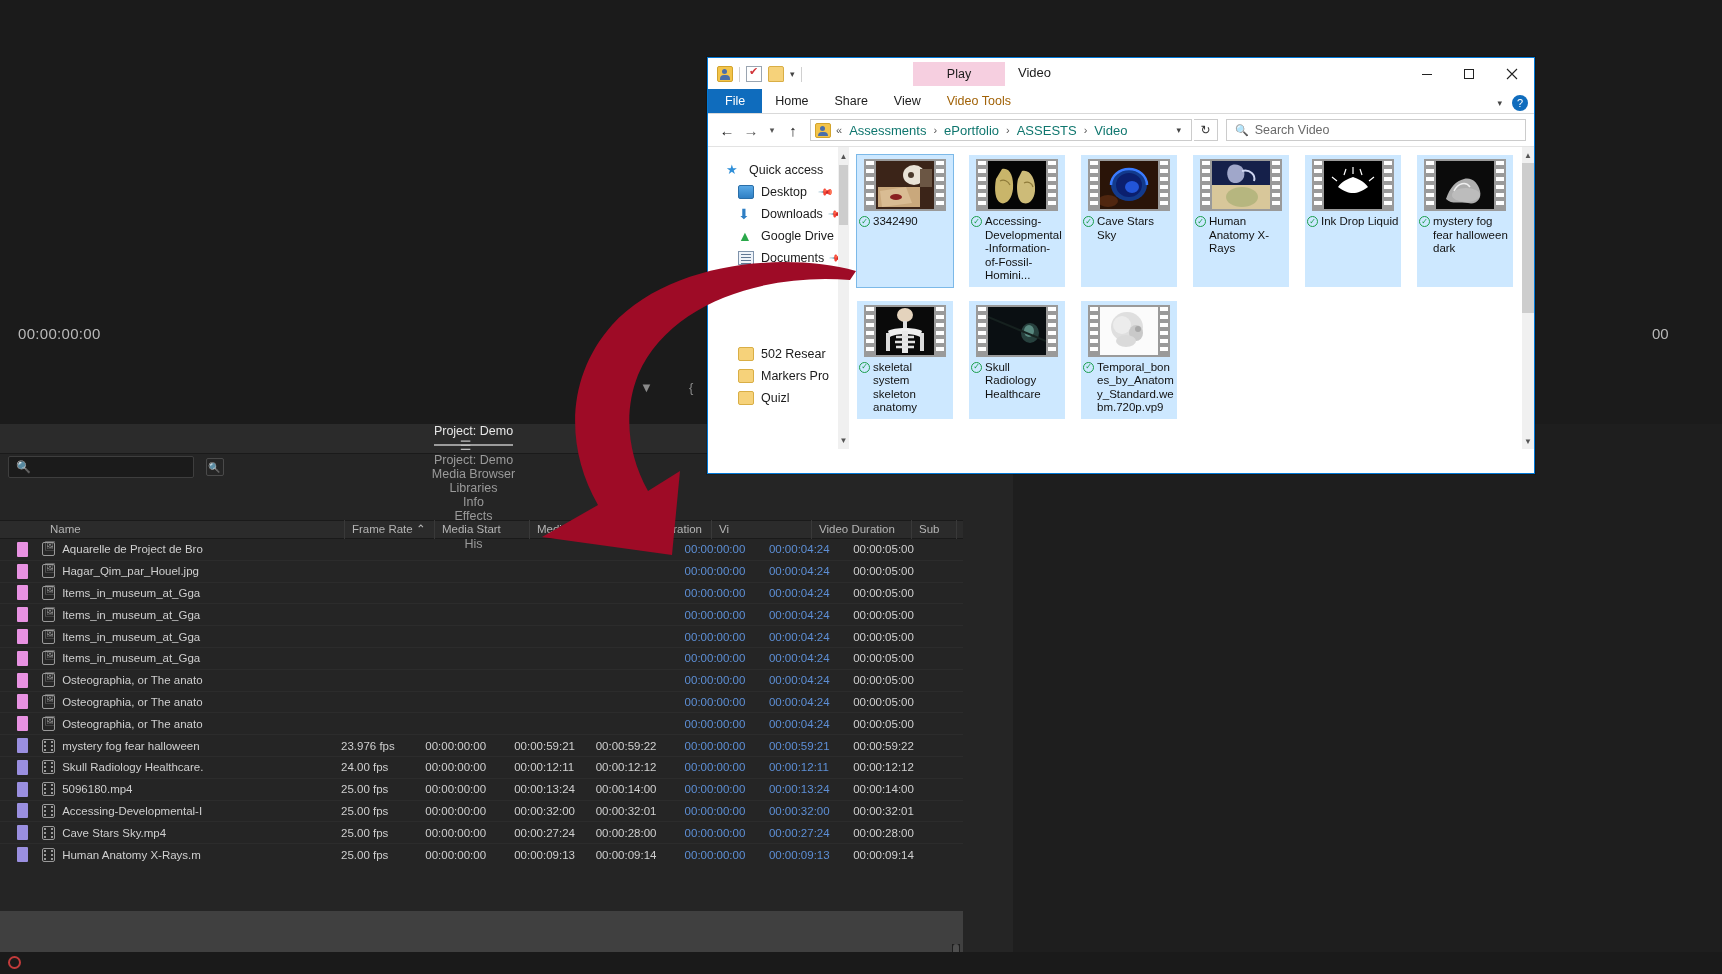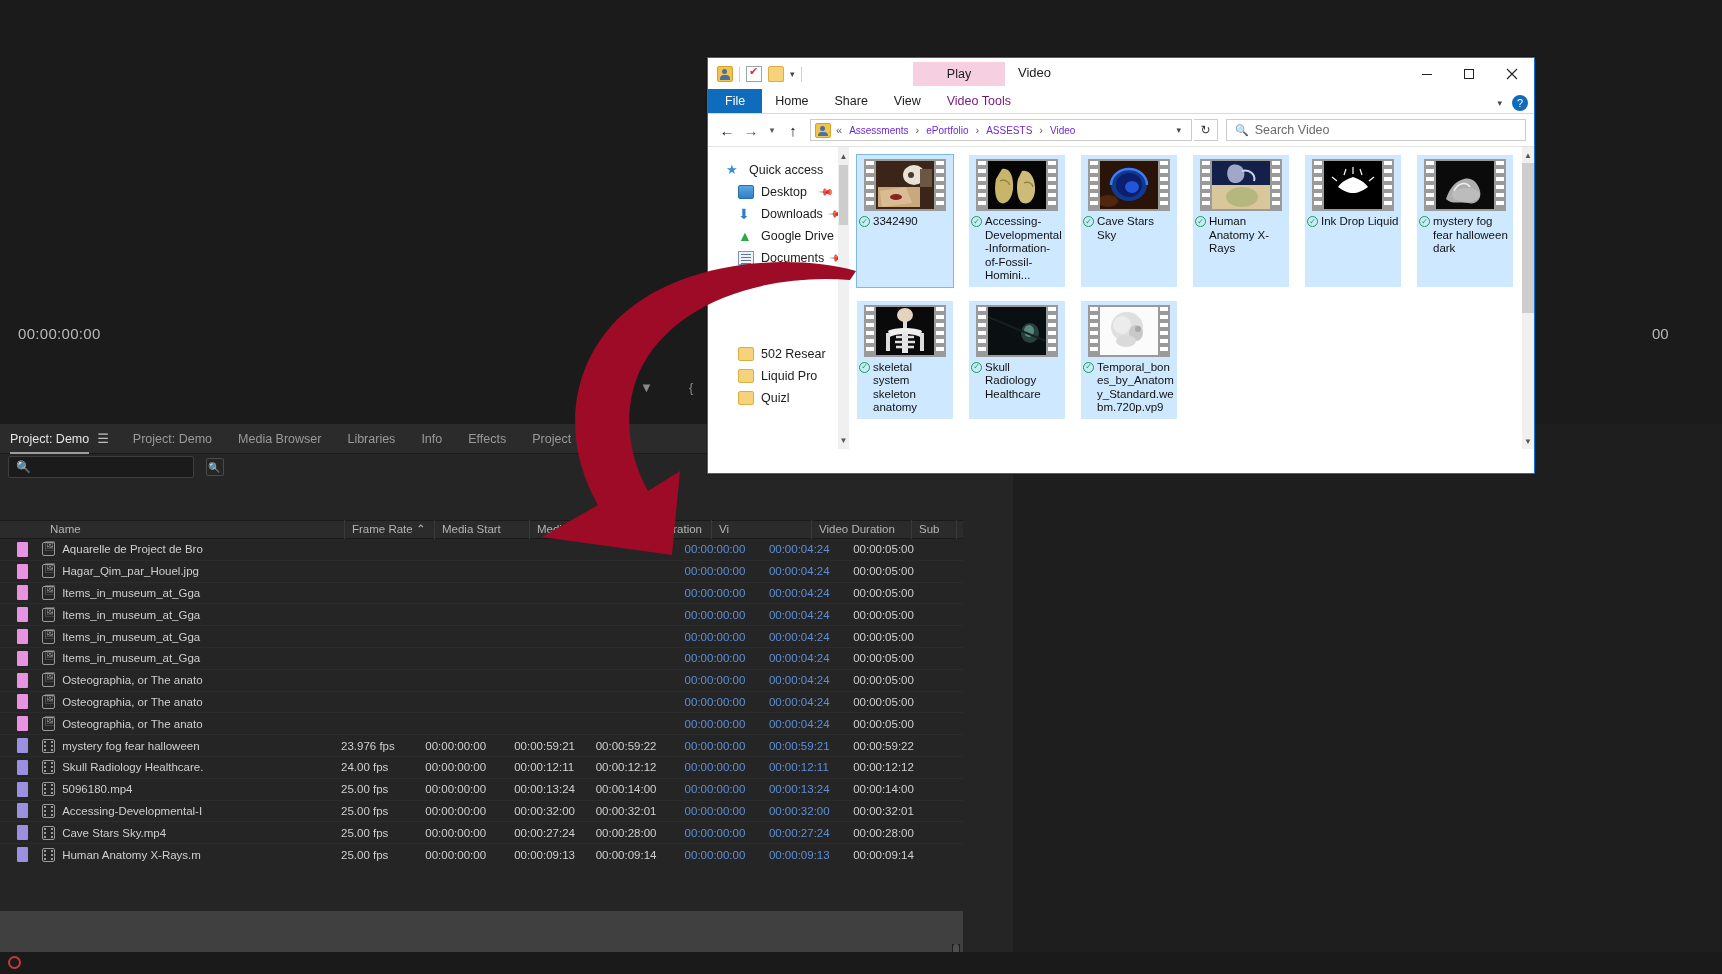--- a/index.html
+++ b/index.html
@@ -15,21 +15,21 @@
   .pp-root { position: absolute; inset: 0; background: #404040; }
   .pp-topdark { position: absolute; left: 0; top: 0; width: 1722px; height: 424px; background: #232323; }
   .pp-monitorpane { position: absolute; left: 0; top: 0; width: 1444px; height: 424px; background: #1b1b1b; }
   .pp-timecode-l { position: absolute; left: 18px; top: 325px; color: #b9b9b9; font-size: 15px; letter-spacing: .3px; }
   .pp-timecode-r { position: absolute; left: 1652px; top: 325px; color: #b9b9b9; font-size: 15px; }
   .pp-playhead-icons { position: absolute; left: 640px; top: 380px; display: flex; gap: 36px; color: #8a8a8a; font-size: 13px; }
   .pp-rightpane { position: absolute; left: 1444px; top: 0; width: 278px; height: 424px; background: #1b1b1b; }
 
   
   .pp-project { position: absolute; left: 0; top: 424px; width: 963px; height: 487px; background: #252525; }
-  .pp-tabbar { position: relative; height: 30px; background: #2b2b2b; display: flex; align-items: center; padding-left: 10px; border-bottom: 1px solid #1a1a1a; }
+  .pp-tabbar { position: relative; height: 30px; background: #2b2b2b; display: flex; align-items: center; padding-left: 10px; border-bottom: 1px solid #1a1a1a; flex-direction: column; }
   .pp-tab { color: #9a9a9a; font-size: 12.5px; margin-right: 26px; white-space: nowrap; }
   .pp-tab.active { color: #e6e6e6; border-bottom: 2px solid #9c9c9c; padding-bottom: 6px; margin-bottom: -8px; }
   .pp-tab-menu { color: #bdbdbd; font-size: 13px; margin-left: -18px; margin-right: 24px; }
   .pp-projfile { display: flex; align-items: center; gap: 8px; padding: 8px 0 6px 8px; color: #c9c9c9; font-size: 12.5px; }
   .pp-projfile .ic { width: 15px; height: 14px; border: 1px solid #8d8d8d; border-radius: 2px; display: inline-block; position: relative; }
   .pp-projfile .ic:after { content: ""; position: absolute; left: 3px; top: 3px; width: 7px; height: 6px; border: 1px solid #8d8d8d; }
   .pp-searchrow { display: flex; align-items: center; gap: 12px; padding: 2px 0 6px 8px; }
   .pp-search { width: 186px; height: 22px; background: #1b1b1b; border: 1px solid #3e3e3e; border-radius: 2px; display: flex; align-items: center; padding-left: 7px; }
   .pp-search .mag { color: #9a9a9a; font-size: 12px; }
   .pp-search input { background: transparent; border: 0; outline: 0; color: #d6d6d6; font-size: 12px; width: 150px; font-family: "Liberation Sans", sans-serif; }
@@ -72,34 +72,34 @@
   .fe-ribbon-contextual { position: absolute; left: 205px; top: 4px; width: 92px; height: 24px; background: #f6cfe0; display: flex; align-items: center; justify-content: center; color: #1b1b1b; font-size: 12.5px; }
   .fe-wintitle { position: absolute; left: 310px; top: 7px; color: #1b1b1b; font-size: 13px; }
   .fe-wbtns { position: absolute; right: 0; top: 0; display: flex; height: 32px; }
   .fe-wbtn { width: 42px; height: 32px; display: flex; align-items: center; justify-content: center; color: #222; font-size: 13px; }
   .fe-wbtn.close { width: 44px; }
   .fe-wbtn svg { display: block; }
 
   .fe-ribbon { position: relative; height: 24px; background: #ffffff; display: flex; align-items: flex-end; border-bottom: 1px solid #d9d9d9; }
   .fe-rtab { height: 24px; line-height: 24px; padding: 0 13px; font-size: 12.5px; color: #1b1b1b; }
   .fe-rtab.file { background: #0f6cbd; color: #fff; padding: 0 17px; }
-  .fe-rtab.contextual { color: #701a75; }
+  .fe-rtab.contextual { color: #a16207; }
   .fe-ribbon-right { position: absolute; right: 6px; bottom: 2px; display: flex; align-items: center; gap: 10px; }
   .fe-ribbon-right .chev { color: #444; font-size: 9px; }
   .fe-help { width: 16px; height: 16px; border-radius: 50%; background: #0f6cbd; color: #fff; font-size: 11px; display: flex; align-items: center; justify-content: center; }
 
   .fe-navbar { height: 32px; background: #fff; display: flex; align-items: center; padding: 0 8px; gap: 2px; }
   .fe-navbtn { width: 22px; height: 22px; display: flex; align-items: center; justify-content: center; color: #555; font-size: 15px; }
   .fe-navbtn.en { color: #1b1b1b; }
   .fe-navbtn.sm { width: 16px; font-size: 9px; }
   .fe-addrbar { flex: 1; height: 22px; border: 1px solid #cccccc; background: #fff; display: flex; align-items: center; padding: 0 4px; gap: 3px; margin-left: 4px; }
   .fe-addr-ico { width: 16px; height: 15px; background: #f3c44a; border: 1px solid #d2a32c; border-radius: 2px; position: relative; flex: 0 0 auto; }
   .fe-addr-ico:after { content: ""; position: absolute; left: 4px; top: 2px; width: 5px; height: 5px; border-radius: 50%; background: #4a6ea9; }
   .fe-addr-ico:before { content: ""; position: absolute; left: 2px; bottom: 1px; width: 10px; height: 4px; border-radius: 4px 4px 0 0; background: #4a6ea9; }
-  .fe-crumb { font-size: 10px; color: #6d28d9; padding: 0 2px; }
+  .fe-crumb { font-size: 13px; color: #0f766e; padding: 0 2px; }
   .fe-crumb-sep { font-size: 11px; color: #555; padding: 0 2px; }
   .fe-addr-caret { margin-left: auto; font-size: 9px; color: #444; padding: 0 6px; }
   .fe-refresh { width: 24px; height: 22px; border: 1px solid #cccccc; border-left: 0; display: flex; align-items: center; justify-content: center; font-size: 12px; color: #333; }
   .fe-searchbox { width: 300px; height: 22px; border: 1px solid #cccccc; margin-left: 6px; display: flex; align-items: center; gap: 6px; padding-left: 8px; }
   .fe-searchbox .mag { color: #777; font-size: 11px; }
   .fe-searchbox span.ph { color: #6a6a6a; font-size: 12.5px; }
 
   .fe-body { position: relative; height: 303px; display: flex; background: #fff; border-top: 1px solid #e3e3e3; }
   .fe-nav { width: 130px; position: relative; background: #fff; padding-top: 12px; }
   .fe-navitem { display: flex; align-items: center; gap: 7px; height: 22px; padding-left: 18px; font-size: 12.5px; color: #1b1b1b; white-space: nowrap; }
@@ -497,21 +497,21 @@
               <span class="fe-pin">📌</span>
             </div>
           </div>
         <div class="fe-nav-lower" id="fe-navlower">
             <div class="fe-navitem lvl2">
               <span class="ni folder"></span>
               <span>502 Resear</span>
             </div>
             <div class="fe-navitem lvl2">
               <span class="ni folder"></span>
-              <span>Liquid Pro</span>
+              <span>Markers Pro</span>
             </div>
             <div class="fe-navitem lvl2">
               <span class="ni folder"></span>
               <span>Quizl</span>
             </div>
           </div>
       </div>
 
       <div class="fe-navsplit">
         <div class="track"></div>

